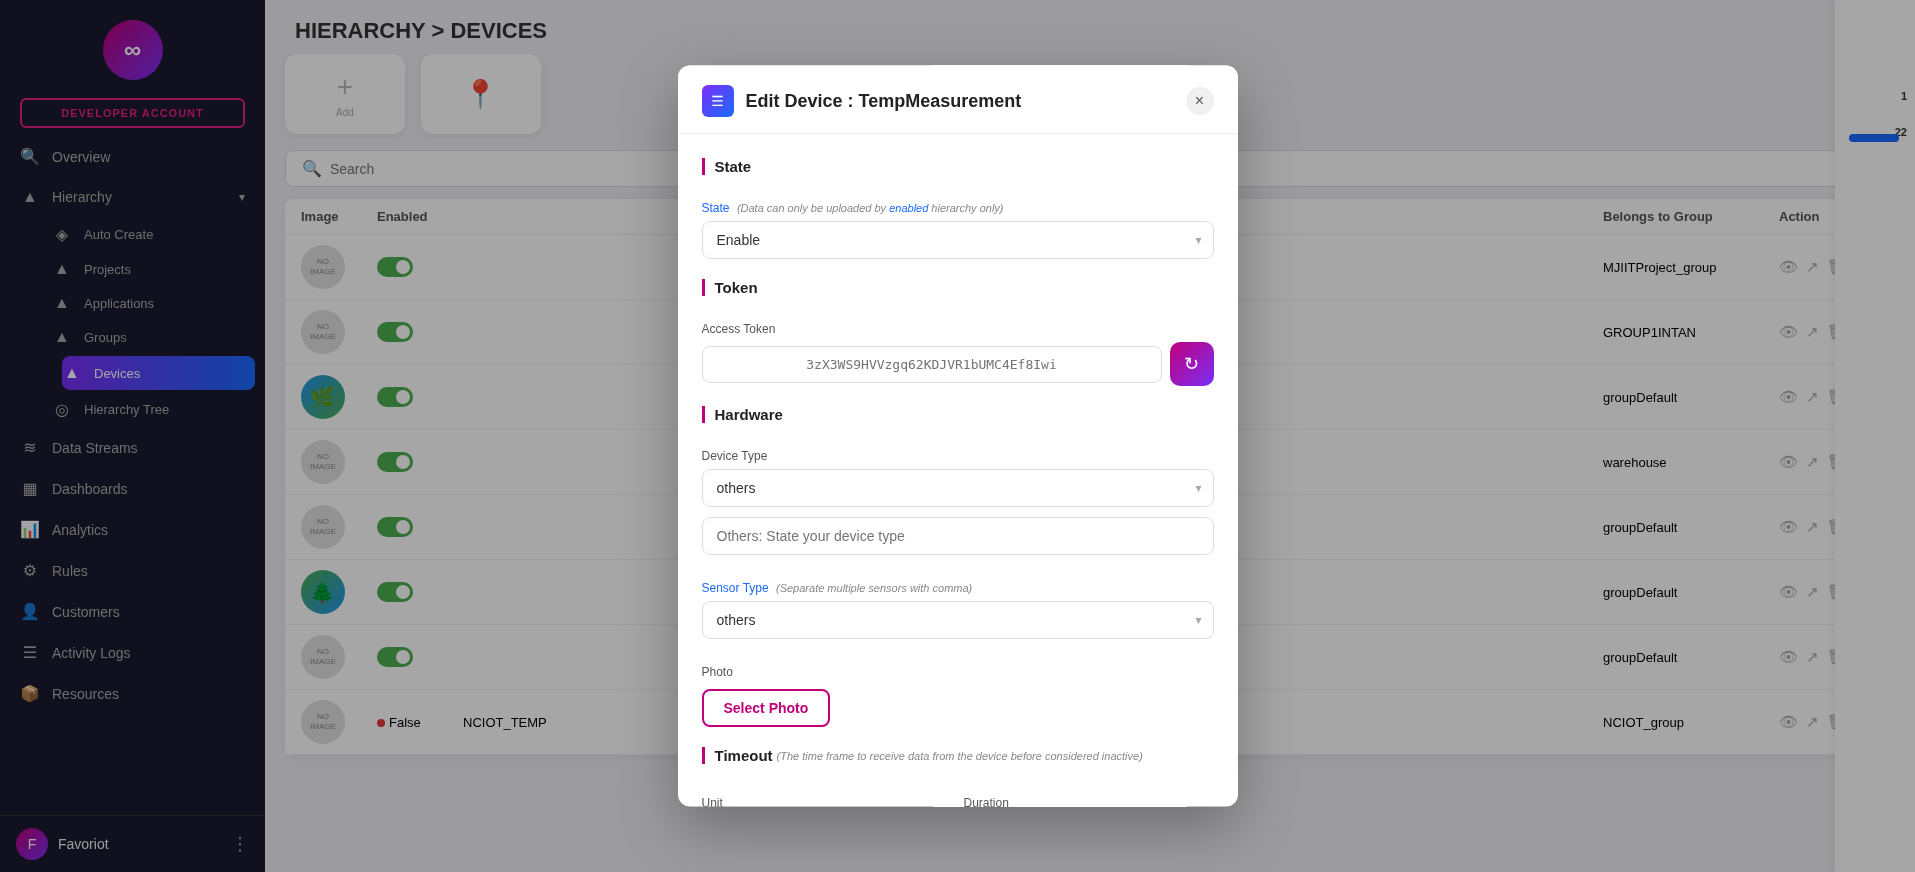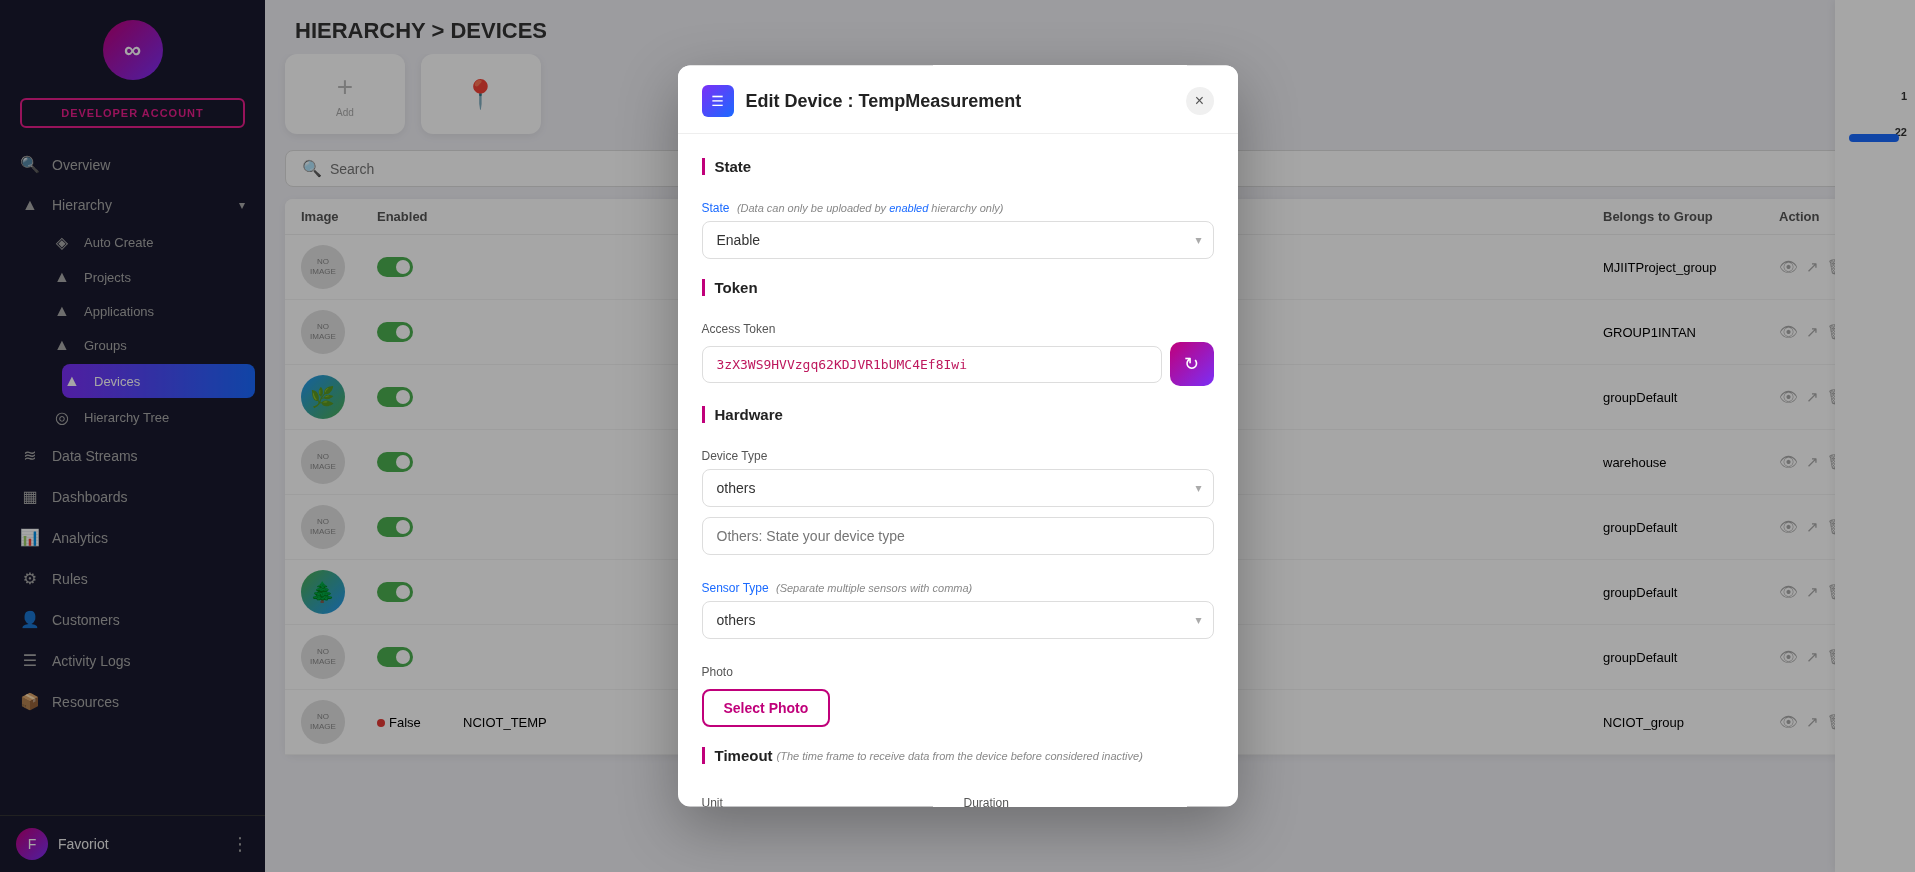--- a/index.html
+++ b/index.html
@@ -15,21 +15,21 @@
       display: flex; align-items: center; justify-content: center;
       padding: 20px 0 10px;
     }
     .logo-circle {
       width: 60px; height: 60px; border-radius: 50%;
       background: linear-gradient(135deg, #c0007a, #7b2ff7);
       display: flex; align-items: center; justify-content: center;
       font-size: 24px; color: white; font-weight: bold;
     }
     .dev-account-btn {
-      margin: 8px 20px 16px;
+      margin: 8px 20px 8px;
       border: 2px solid #e91e8c;
       border-radius: 6px;
       background: transparent;
       color: #e91e8c;
       font-size: 11px;
       font-weight: bold;
       letter-spacing: 1px;
       padding: 7px 8px;
       text-align: center;
       cursor: pointer;
@@ -179,22 +179,23 @@
     }
     .select-arrow {
       position: absolute; right: 12px; top: 50%; transform: translateY(-50%);
       color: #aaa; font-size: 12px; pointer-events: none;
     }
     .token-row {
       display: flex; gap: 8px; align-items: center;
     }
     .token-input {
       flex: 1; padding: 10px 14px; border: 1px solid #ddd;
-      border-radius: 8px; font-size: 13px; color: #be185d; outline: none;
+      border-radius: 8px; font-size: 13px; color: #737373; outline: none;
       font-family: monospace;
+      text-align: center;
     }
     .refresh-btn {
       width: 44px; height: 44px; border-radius: 10px;
       background: linear-gradient(135deg, #c0007a, #7b2ff7);
       border: none; cursor: pointer; display: flex; align-items: center;
       justify-content: center; color: white; font-size: 16px;
       flex-shrink: 0;
     }
     .text-input {
       width: 100%; padding: 10px 14px; border: 1px solid #ddd;

